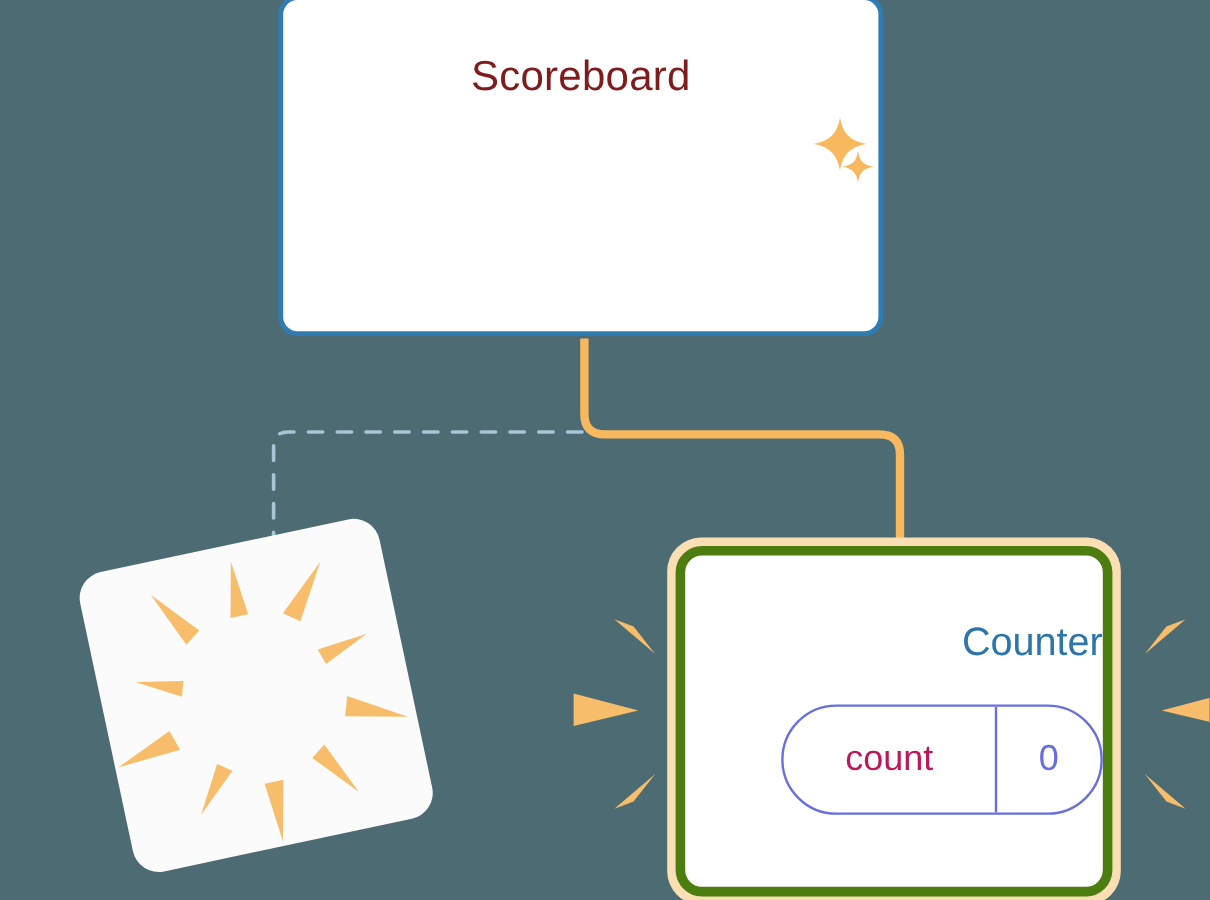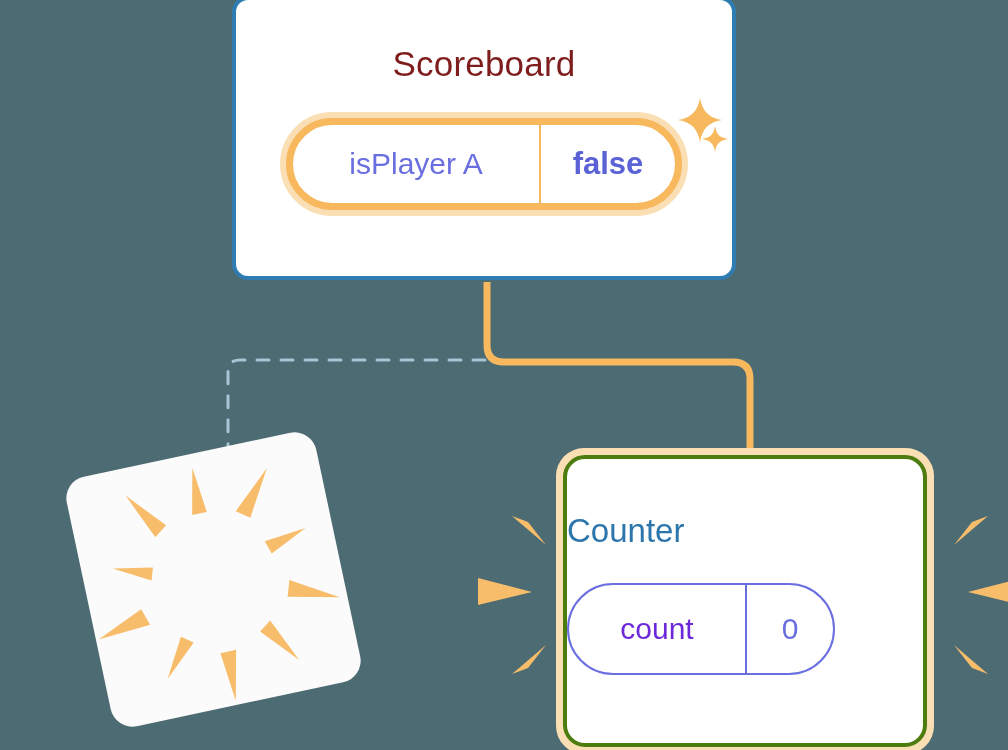--- a/index.html
+++ b/index.html
@@ -98,48 +98,48 @@
     left:556px;top:448px;
     width:378px;height:306px;
     border-radius:28px;
     background:#fbdfb4;
     z-index:3;
     box-sizing:border-box;
     padding:7px;
   }
   .counter-inner{
     width:100%;height:100%;
-    border:4px solid #4d7c0f;
+    border:8px solid #4d7c0f;
     border-radius:22px;
     background:#ffffff;
     box-sizing:border-box;
     display:flex;
     flex-direction:column;
-    align-items:flex-start;
+    align-items:flex-end;
   }
   .counter-title{
     color:#2d76ab;
     font-size:33px;
     margin-top:55px;
     line-height:1;
     white-space:nowrap;
   }
   .ct-pill{
     margin-top:36px;
     width:268px;height:92px;
     border:2px solid #6a6fe0;
     border-radius:46px;
     box-sizing:border-box;
     background:#ffffff;
     display:flex;align-items:stretch;
   }
   .ct-key{
     flex:0 0 178px;
     display:flex;align-items:center;justify-content:center;
-    color:#6d28d9;font-size:30px;
+    color:#be185d;font-size:30px;
     border-right:2px solid #6a6fe0;
     box-sizing:border-box;
   }
   .ct-val{
     flex:1;
     display:flex;align-items:center;justify-content:center;
     color:#6a6fe0;font-size:30px;
   }
 
   
@@ -153,27 +153,20 @@
   <svg class="wires" viewBox="0 0 1008 750" width="1008" height="750">
 
     <path d="M 485 360 L 240 360 Q 228 360 228 372 L 228 470" fill="none" stroke="#a8c4d6" stroke-width="3" stroke-dasharray="12 12" stroke-linecap="round"></path>
 
     <path d="M 487 282 L 487 345 Q 487 362 504 362 L 733 362 Q 750 362 750 379 L 750 470" fill="none" stroke="#f7b85e" stroke-width="7" stroke-linecap="butt"></path>
   </svg>
 
   <div class="scoreboard-card">
     <div class="card-title">Scoreboard</div>
 
-    <div class="sb-pill-wrap">
-      <div class="sb-pill-glow"></div>
-      <div class="sb-pill">
-        <div class="sb-key">isPlayer A</div>
-        <div class="sb-val">false</div>
-      </div>
-    </div>
   </div>
 
   <div class="sparkle" style="left:676px;top:96px;">
     <svg width="48" height="48" viewBox="0 0 48 48">
       <path d="M24 2 C26.4 15.4 32.6 21.6 46 24 C32.6 26.4 26.4 32.6 24 46 C21.6 32.6 15.4 26.4 2 24 C15.4 21.6 21.6 15.4 24 2 Z" fill="#f7b85e"></path>
     </svg>
   </div>
   <div class="sparkle" style="left:700px;top:124px;">
     <svg width="30" height="30" viewBox="0 0 30 30">
       <path d="M15 2 C16.5 10.5 19.5 13.5 28 15 C19.5 16.5 16.5 19.5 15 28 C13.5 19.5 10.5 16.5 2 15 C10.5 13.5 13.5 10.5 15 2 Z" fill="#f7b85e"></path>

